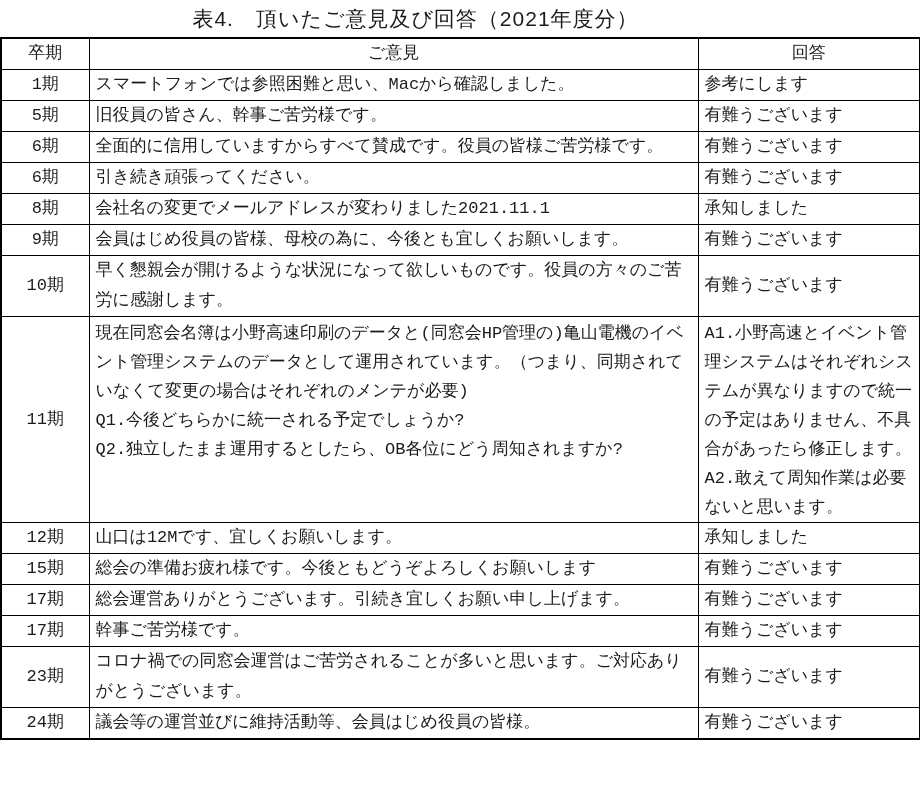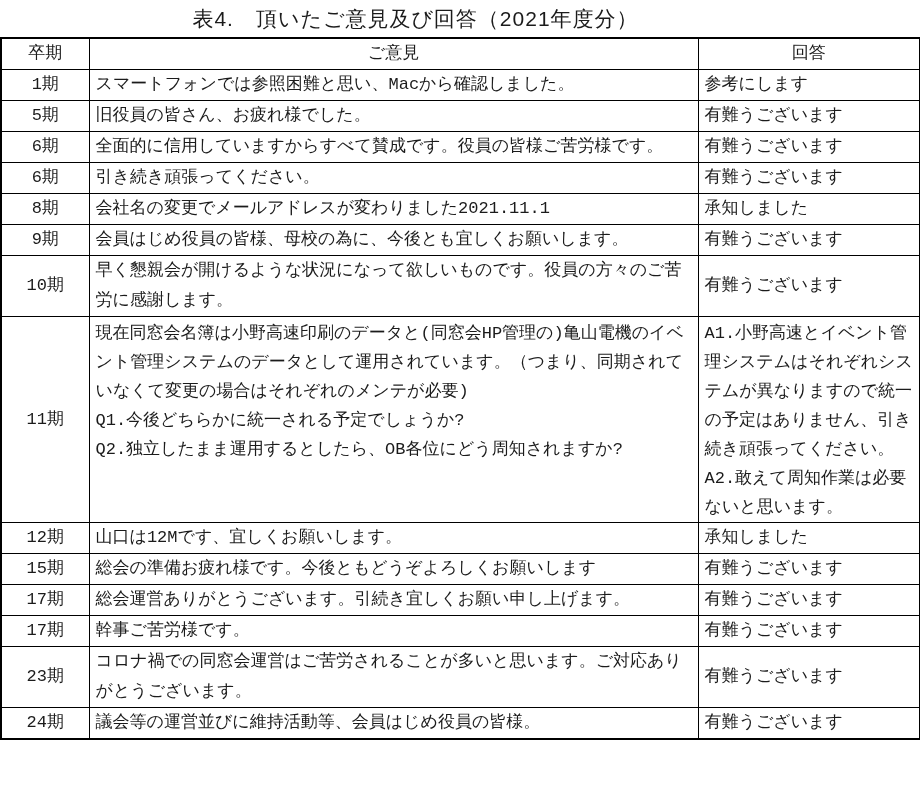--- a/index.html
+++ b/index.html
@@ -80,21 +80,21 @@
       </tr>
     </thead>
     <tbody>
         <tr>
     <td class="cell-period">1期</td>
     <td class="cell-opinion">スマートフォンでは参照困難と思い、Macから確認しました。</td>
     <td class="cell-answer">参考にします</td>
   </tr>
         <tr>
     <td class="cell-period">5期</td>
-    <td class="cell-opinion">旧役員の皆さん、お疲れ様でした。</td>
+    <td class="cell-opinion">旧役員の皆さん、幹事ご苦労様です。</td>
     <td class="cell-answer">有難うございます</td>
   </tr>
         <tr>
     <td class="cell-period">6期</td>
     <td class="cell-opinion">全面的に信用していますからすべて賛成です。役員の皆様ご苦労様です。</td>
     <td class="cell-answer">有難うございます</td>
   </tr>
         <tr>
     <td class="cell-period">6期</td>
     <td class="cell-opinion">引き続き頑張ってください。</td>
@@ -113,21 +113,21 @@
         <tr>
     <td class="cell-period">10期</td>
     <td class="cell-opinion">早く懇親会が開けるような状況になって欲しいものです。役員の方々のご苦労に感謝します。</td>
     <td class="cell-answer">有難うございます</td>
   </tr>
         <tr class="row-top">
     <td class="cell-period">11期</td>
     <td class="cell-opinion">現在同窓会名簿は小野高速印刷のデータと(同窓会HP管理の)亀山電機のイベント管理システムのデータとして運用されています。（つまり、同期されていなくて変更の場合はそれぞれのメンテが必要)
 Q1.今後どちらかに統一される予定でしょうか?
 Q2.独立したまま運用するとしたら、OB各位にどう周知されますか?</td>
-    <td class="cell-answer">A1.小野高速とイベント管理システムはそれぞれシステムが異なりますので統一の予定はありません、引き続き頑張ってください。
+    <td class="cell-answer">A1.小野高速とイベント管理システムはそれぞれシステムが異なりますので統一の予定はありません、不具合があったら修正します。
 A2.敢えて周知作業は必要ないと思います。</td>
   </tr>
         <tr>
     <td class="cell-period">12期</td>
     <td class="cell-opinion">山口は12Mです、宜しくお願いします。</td>
     <td class="cell-answer">承知しました</td>
   </tr>
         <tr>
     <td class="cell-period">15期</td>
     <td class="cell-opinion">総会の準備お疲れ様です。今後ともどうぞよろしくお願いします</td>

